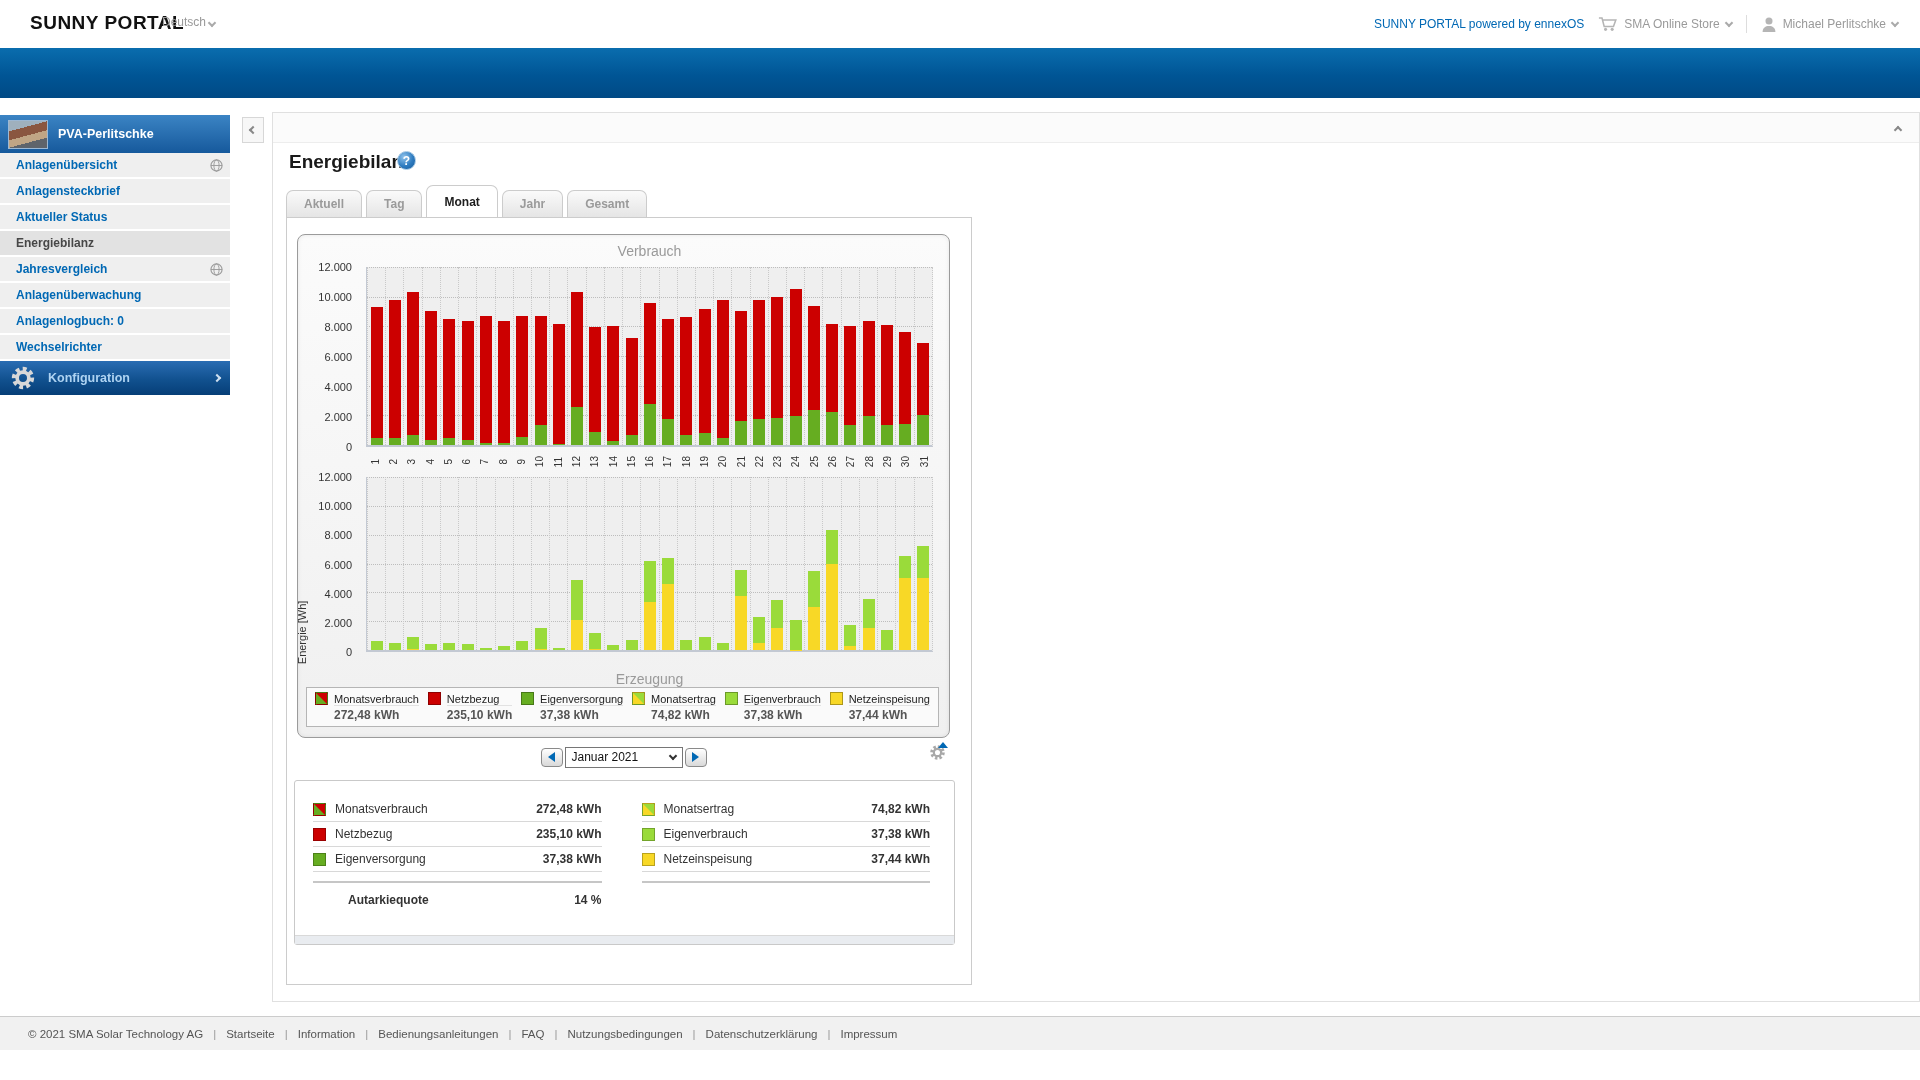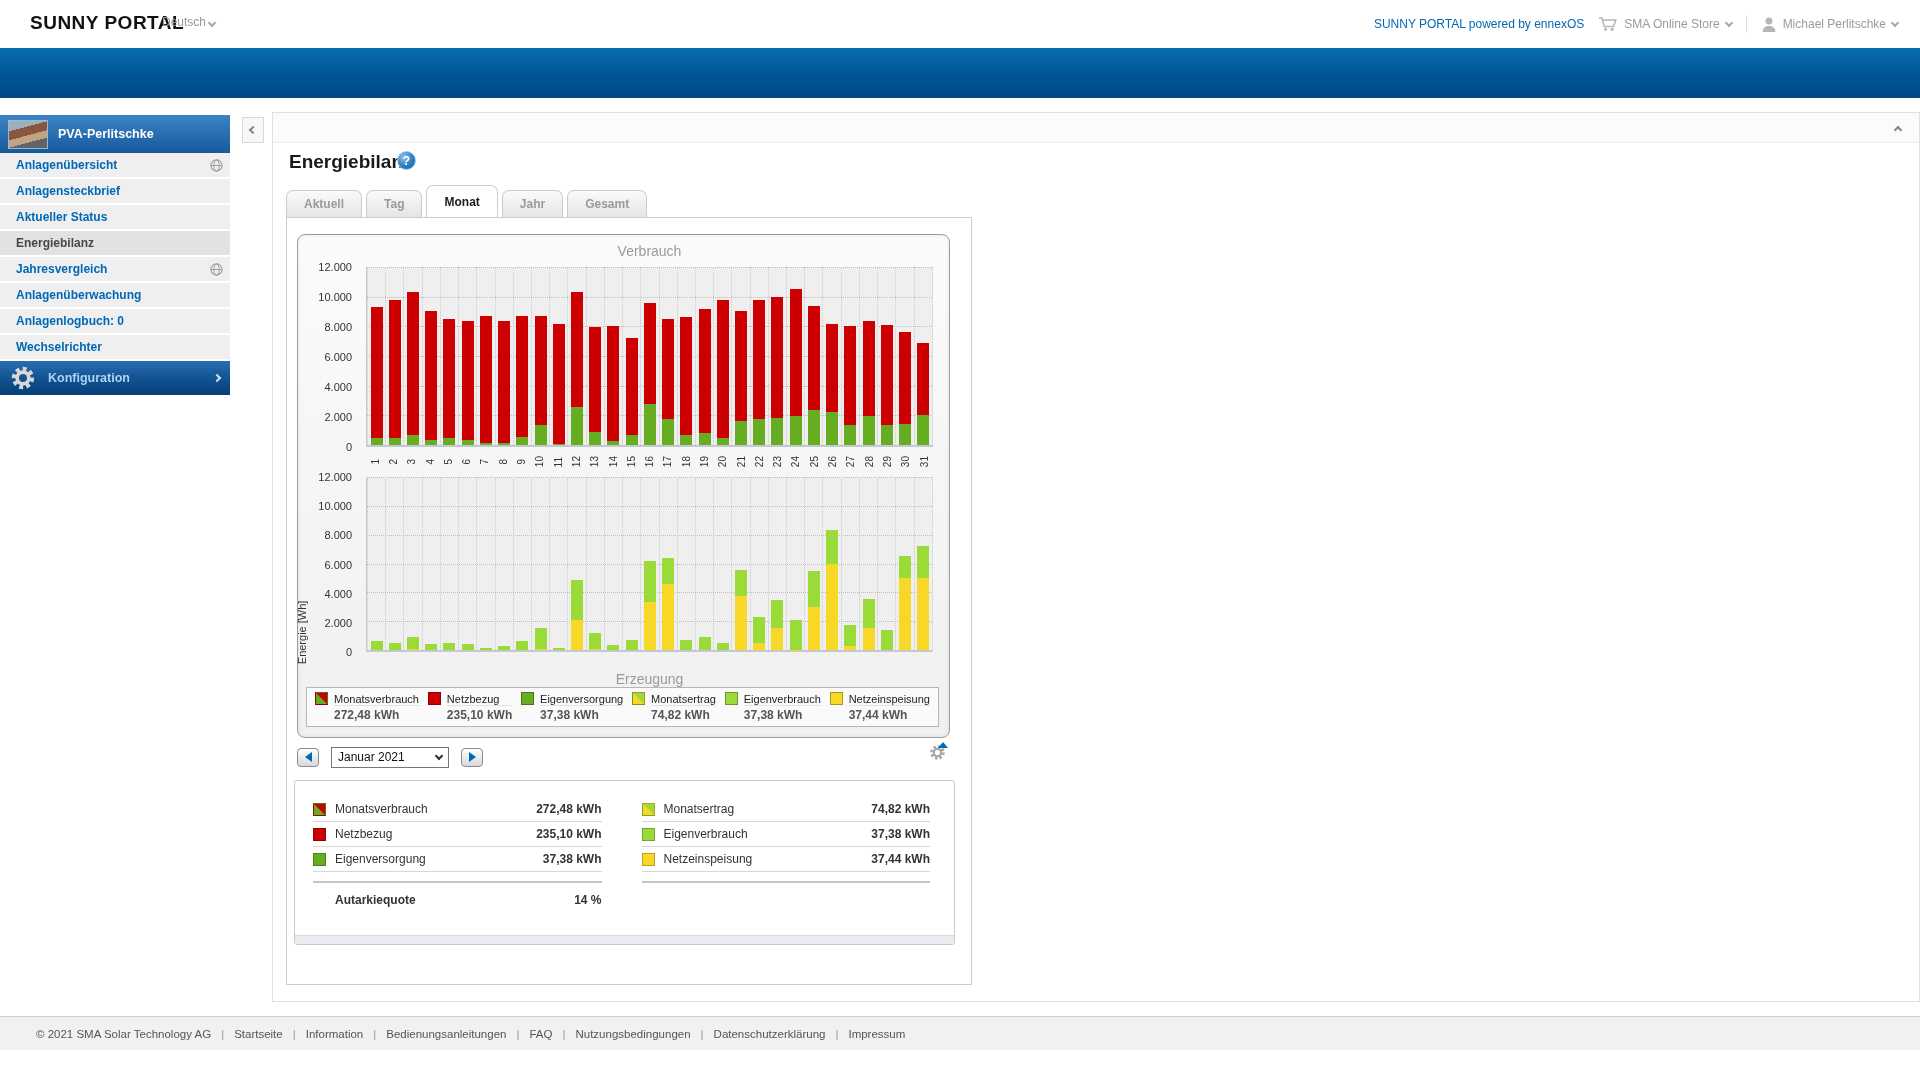--- a/index.html
+++ b/index.html
@@ -103,21 +103,21 @@
   .leg-chip { width:13px; height:13px; margin-top:1px; border:1px solid rgba(0,0,0,.3); grid-row:1; }
   .leg-name { font-size:11px; color:#222; align-self:center; border-bottom:1px solid #e2e2e2; }
   .leg-val  { grid-column:2; font-size:12px; font-weight:bold; color:#555; align-self:center; }
   .chip-red { background:#cc0000; } .chip-green { background:#66ad21; }
   .chip-lightgreen { background:#9adb3a; } .chip-yellow { background:#f8d826; }
   .chip-red-green { background:linear-gradient(45deg,#66ad21 49%,#cc0000 51%); }
   .chip-green-yellow { background:linear-gradient(45deg,#f8d826 49%,#9adb3a 51%); }
 
   
   #dateRow { position:absolute; left:10px; top:528px; width:653px; height:22px;
-             display:flex; align-items:center; gap:12px; }
+             display:flex; align-items:center; justify-content:center; gap:2px; }
   .nav-btn { width:22px; height:19px; border:1px solid #8a8a8a; border-radius:4px;
              background:linear-gradient(180deg,#fff,#d9d9d9); display:flex; align-items:center;
              justify-content:center; cursor:pointer; }
   .tri { width:0; height:0; border-style:solid; }
   .tri.left { border-width:5px 7px 5px 0; border-color:transparent #0068b4 transparent transparent; }
   .tri.right{ border-width:5px 0 5px 7px; border-color:transparent transparent transparent #0068b4; }
   #monthSelect { width:118px; height:21px; border:1px solid #767676; background:#fff;
                  display:flex; align-items:center; padding:0 6px; font-size:12px; color:#111;
                  cursor:pointer; }
   #monthSelect .val { flex:1; }
@@ -137,28 +137,28 @@
   #bilanzTitle { font-size:12px; font-weight:bold; color:#333; }
   #bilanzBody { display:flex; gap:40px; padding:16px 24px 6px 18px; }
   .bil-col { flex:1; }
   .bil-row { display:grid; grid-template-columns:22px 1fr auto; align-items:center;
              height:25px; border-bottom:1px solid #d8d8d8; }
   .bil-chip { width:13px; height:13px; border:1px solid rgba(0,0,0,.25); }
   .bil-label { font-size:12px; color:#333; }
   .bil-value { font-size:12px; font-weight:bold; color:#333; }
   .bil-sep { margin-top:9px; border-top:2px solid #c6c6c6; }
   .bil-quote { display:grid; grid-template-columns:22px 1fr auto; align-items:center;
-               height:34px; }
+               height:34px;gap:13px; }
   .bil-quote .bil-label { font-weight:bold; }
   #bilanzFooter { height:9px; background:#e9ecf0; border-top:1px solid #d9d9d9; margin-top:12px; }
 
   
   #footer { position:absolute; left:0; top:1016px; width:1920px; height:34px;
             background:#f1f1f1; border-top:1px solid #ccc; display:flex; align-items:center;
-            padding-left:36px; font-size:11.5px; color:#555; gap:10px; }
+            padding-left:28px; font-size:11.5px; color:#555; gap:10px; }
   #footer .flink { color:#555; cursor:pointer; text-decoration:none; }
   #footer .fsep { color:#999; }
 
   svg { display:block; }
 </style>
 </head>
 <body>
 
 <div id="app">
 

